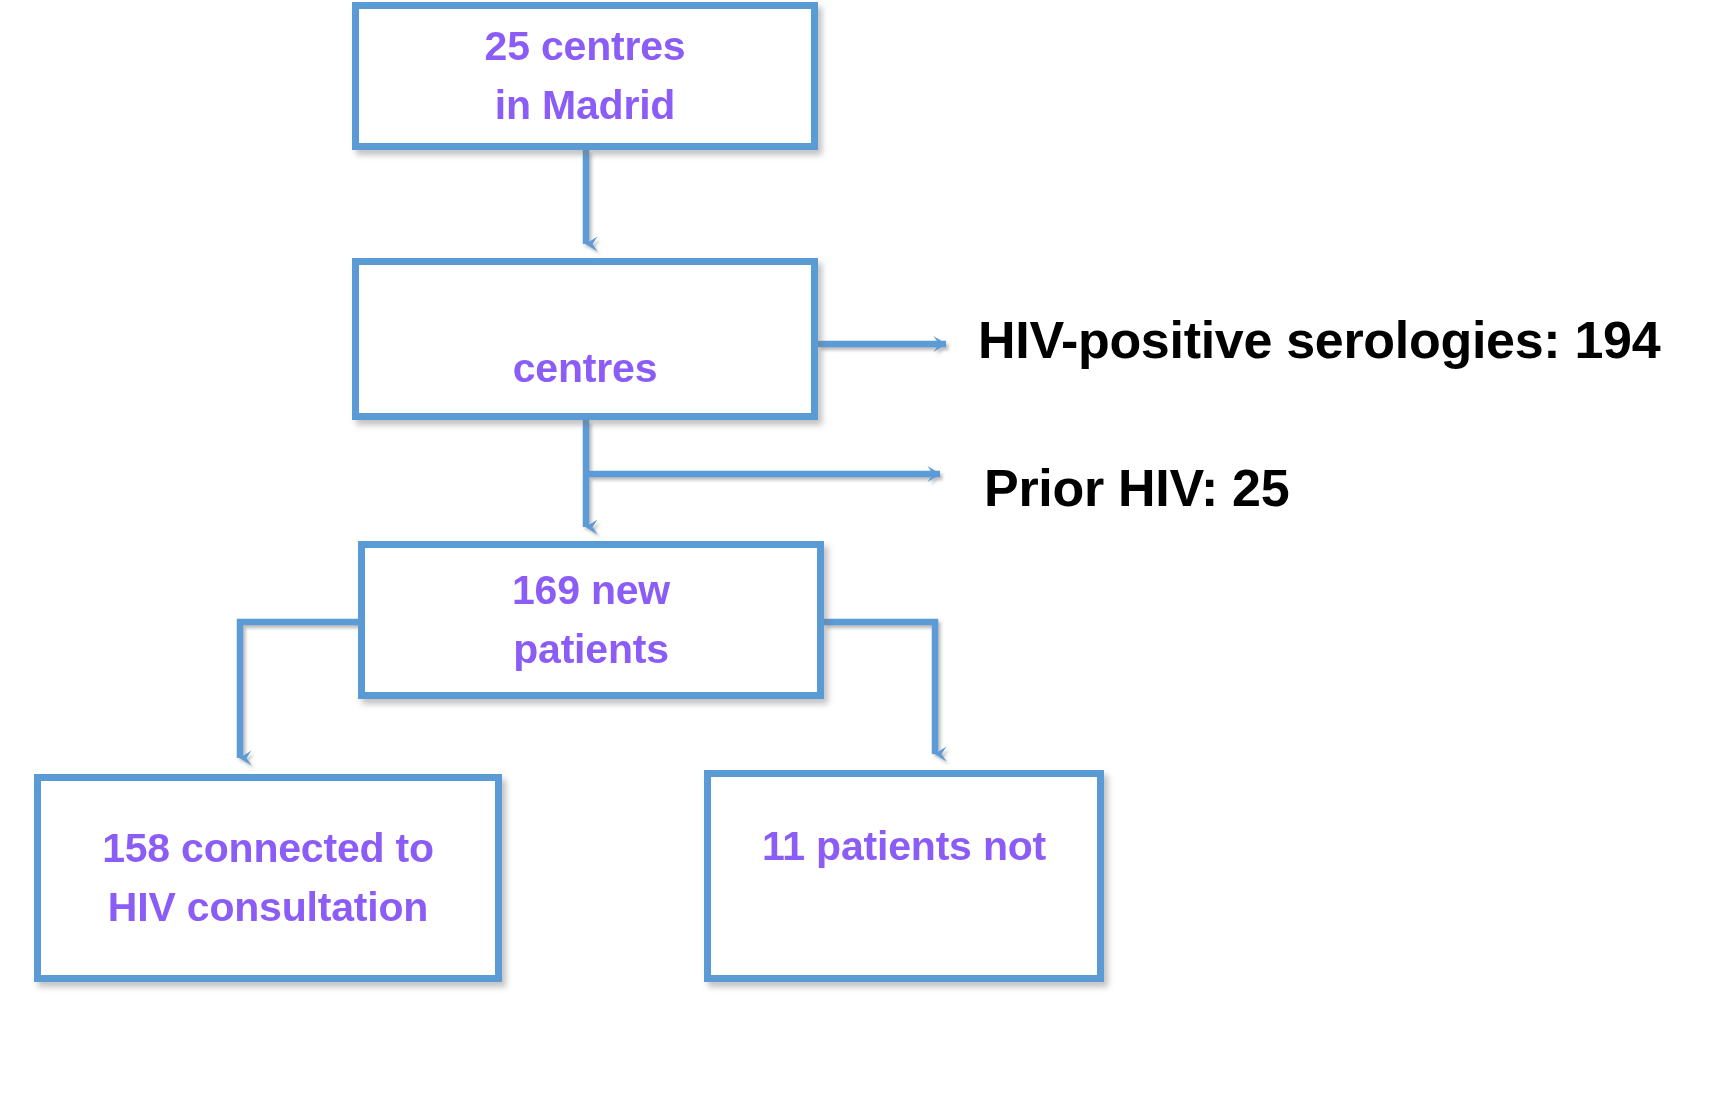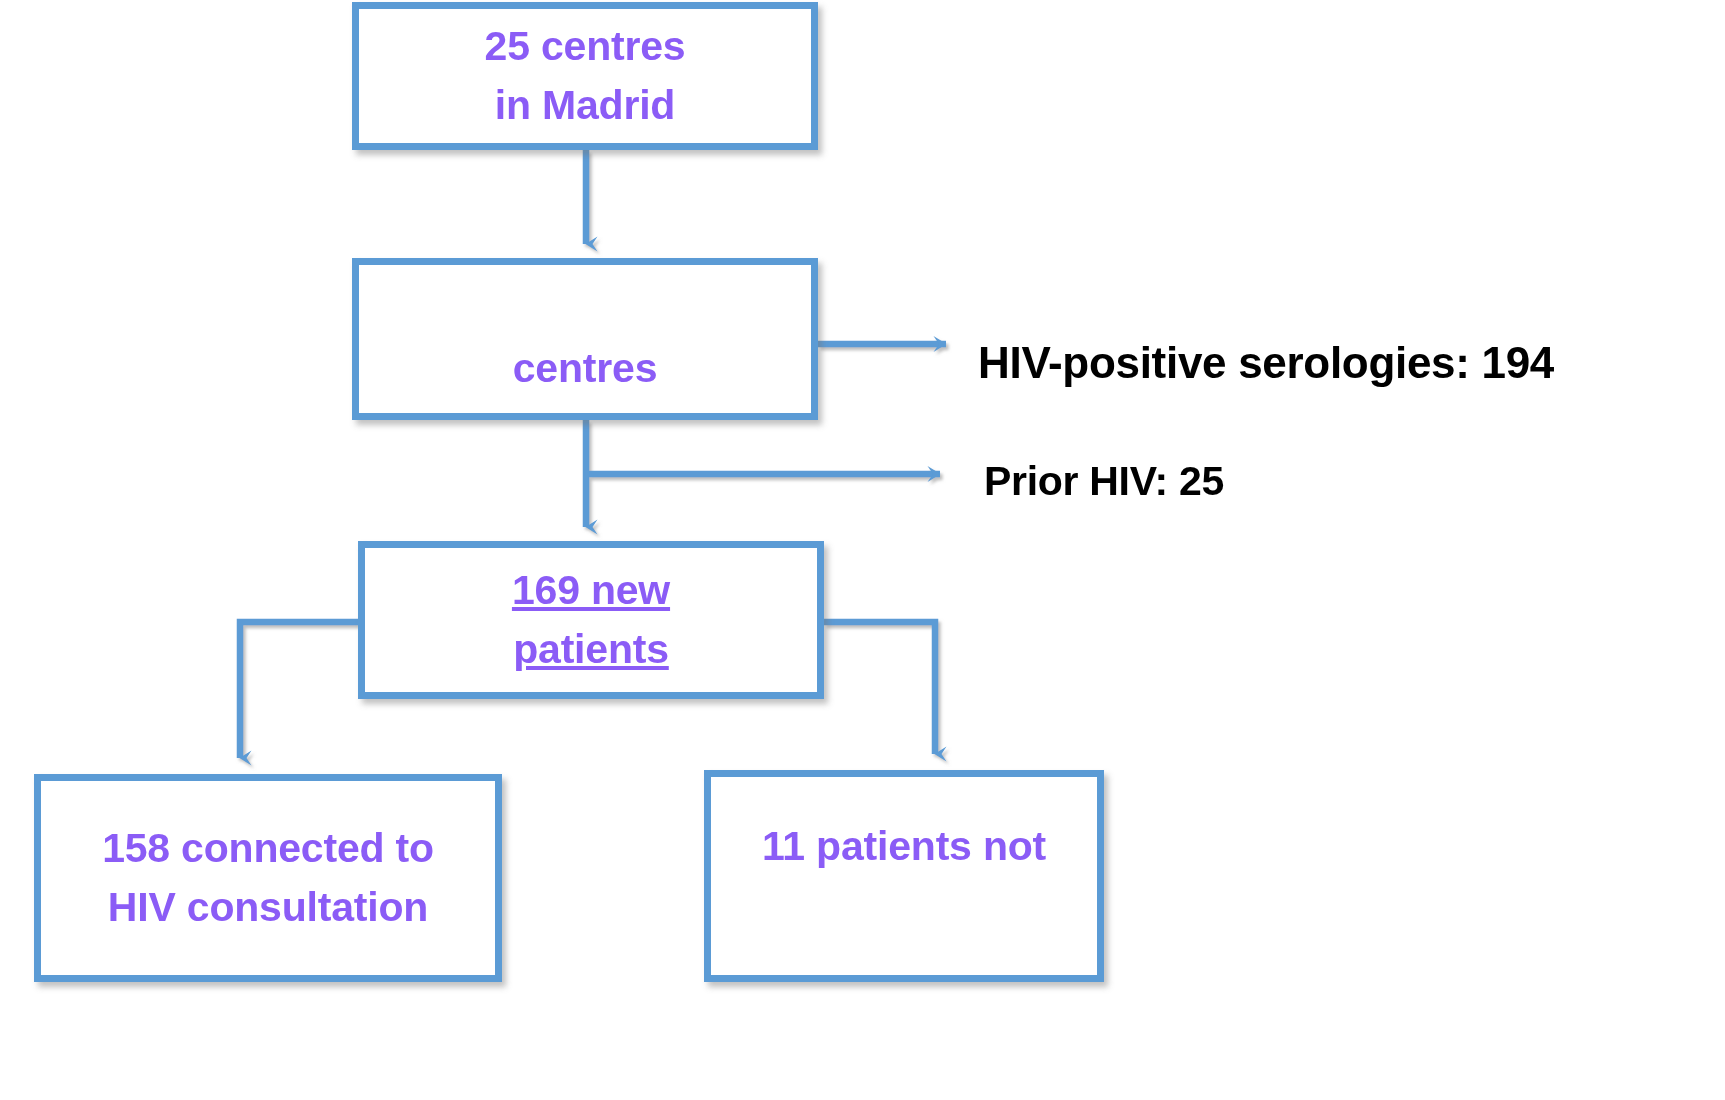--- a/index.html
+++ b/index.html
@@ -54,27 +54,27 @@
 
   
   #node-centres        { left: 352px; top: 2px;   width: 466px; height: 148px; }
   #node-participating  { left: 352px; top: 258px; width: 466px; height: 162px; }
   #node-diagnoses      { left: 358px; top: 541px; width: 466px; height: 158px; }
   #node-connected      { left: 6px;   top: 774px; width: 468px; height: 208px; margin-left: 28px; }
   #node-not-connected  { left: 704px; top: 770px; width: 400px; height: 212px; }
 
   #node-centres       .node-text { font-size: 41px; }
   #node-participating .node-text { font-size: 41px; }
-  #node-diagnoses     .node-text { font-size: 41px; text-decoration: underline; }
+  #node-diagnoses     .node-text { font-size: 41px; }
   #node-connected     .node-text { font-size: 41px; }
   #node-not-connected .node-text { font-size: 41px; }
 
   
-  #label-hiv-positive { left: 978px; top: 338px; font-size: 44px; text-align: center; }
-  #label-prior-hiv    { left: 984px; top: 458px; font-size: 41px; }
+  #label-hiv-positive { left: 978px; top: 310px; font-size: 52px; text-align: center; }
+  #label-prior-hiv    { left: 984px; top: 458px; font-size: 52px; }
 </style>
 </head>
 <body>
 
 <div id="flowchart-canvas">
 
   <svg id="edge-layer" viewBox="0 0 1725 1100" width="1725" height="1100" xmlns="http://www.w3.org/2000/svg">
     <defs>
       <marker id="arrowDown" markerWidth="16" markerHeight="16" refX="8" refY="13" orient="auto" markerUnits="userSpaceOnUse">
         <path d="M0.5,1.5 L8,13.5 L15.5,1.5 L8,6.5 Z" fill="#5b9bd5"></path>

